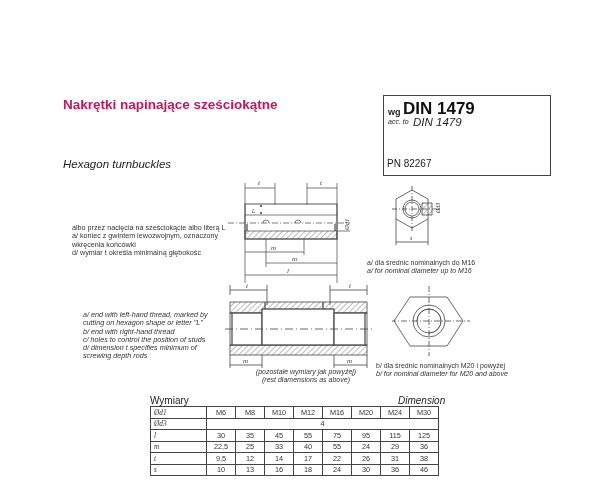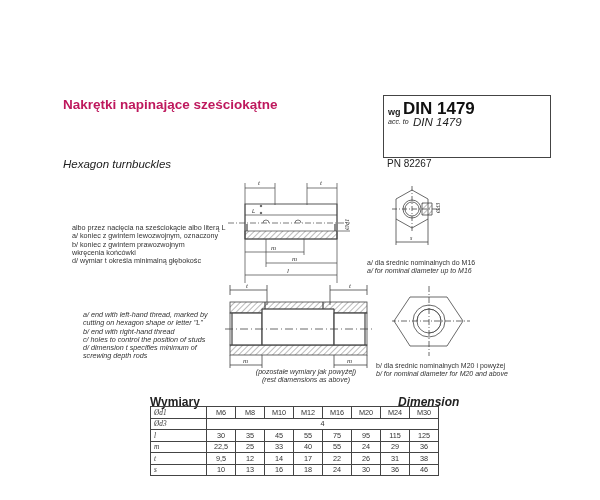--- a/index.html
+++ b/index.html
@@ -1,33 +1,33 @@
 <!DOCTYPE html>
 <html><head>
 <meta charset="utf-8">
 <style>
   html, body { margin:0; padding:0; background:#fff; }
   body { width:600px; height:500px; position:relative; overflow:hidden; font-family:"Liberation Sans", sans-serif; color:#222; }
   .abs { position:absolute; }
   .title { left:63px; top:97px; font-size:13.5px; font-weight:bold; color:#be185d; }
   .subtitle { left:63px; top:158px; font-size:11.5px; font-style:italic; color:#222; }
-  .din-box { left:383px; top:95px; width:168px; height:63px; border:1px solid #444; box-sizing:border-box; }
+  .din-box { left:383px; top:95px; width:168px; height:81px; border:1px solid #444; box-sizing:border-box; }
   .din-box .wg { position:absolute; left:4px; top:11px; font-size:9px; font-weight:bold; }
   .din-box .din { position:absolute; left:19px; top:3px; font-size:17px; font-weight:bold; color:#111; }
   .din-box .acc { position:absolute; left:4px; top:22px; font-size:7px; font-style:italic; }
   .din-box .acc2 { position:absolute; left:29px; top:20px; font-size:11.5px; font-style:italic; }
   .din-box .pn { position:absolute; left:3px; top:62px; font-size:10px; }
   .notes { font-size:7.2px; line-height:8.3px; color:#333; }
   .notes-pl { left:72px; top:224px; }
   .notes-en { left:69px; top:311px; font-style:italic;margin-left:14px; }
   .caption { font-size:7px; color:#333; line-height:8px; }
   .cap-a { left:367px; top:259px; }
   .cap-b { left:376px; top:362px; }
   .cap-rest { left:246px; top:368px; text-align:center; width:120px; font-style:italic; }
-  .tbl-label { font-size:12px; font-weight:bold; }
+  .tbl-label { font-size:10px; font-weight:normal; }
   .wym { left:150px; top:395px; }
   .dimension { left:398px; top:395px; font-style:italic; }
   table.dims { position:absolute; left:150px; top:406px; border-collapse:collapse; font-size:7.3px; color:#333; }
   table.dims td { border:1px solid #444; height:10.5px; padding:0; text-align:center; }
   table.dims td.rowh { width:52px; text-align:left; padding-left:3px; font-family:"Liberation Serif", serif; font-style:italic; }
   table.dims td.c { width:28px; }
 </style>
 </head>
 <body>
 
@@ -38,21 +38,20 @@
   <span class="wg">wg</span>
   <span class="din">DIN 1479</span>
   <span class="acc">acc. to</span>
   <span class="acc2">DIN 1479</span>
   <span class="pn">PN 82267</span>
 </div>
 
 <div class="abs notes notes-pl">
   <div>albo przez nacięcia na sześciokącie albo literą L</div>
   <div>a/ koniec z gwintem lewozwojnym, oznaczony</div>
-  <div>b/ koniec z gwintem prawozwojnym</div>
   <div>wkręcenia końcówki</div>
   <div>d/ wymiar t określa minimalną głębokośc</div>
 </div>
 
 <div class="abs notes notes-en">
   <div>a/ end with left-hand thread, marked by</div>
   <div>cutting on hexagon shape or letter "L"</div>
   <div>b/ end with right-hand thread</div>
   <div>c/ holes to control the position of studs</div>
   <div>d/ dimension t specifies  minimum of</div>

